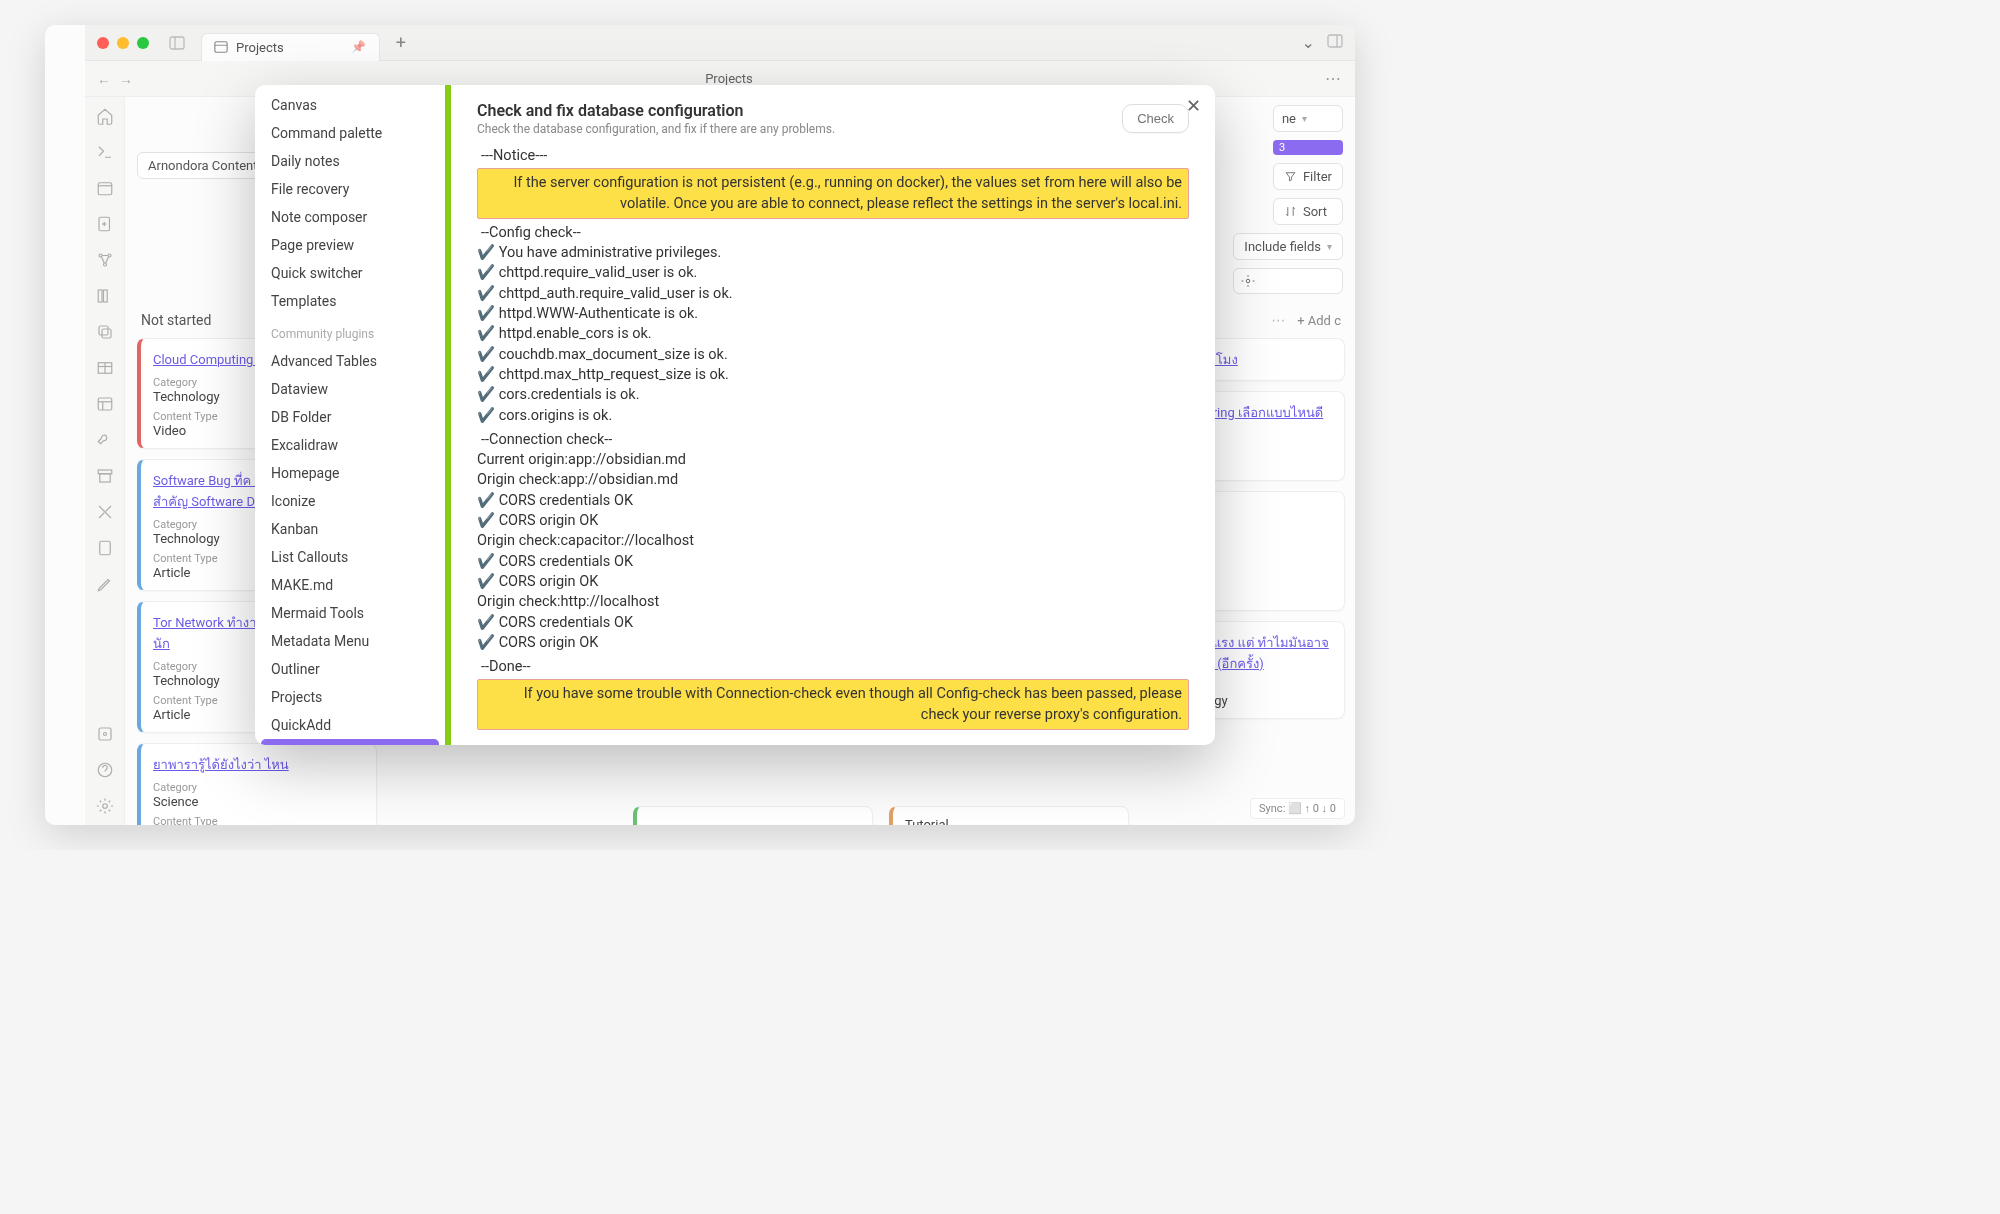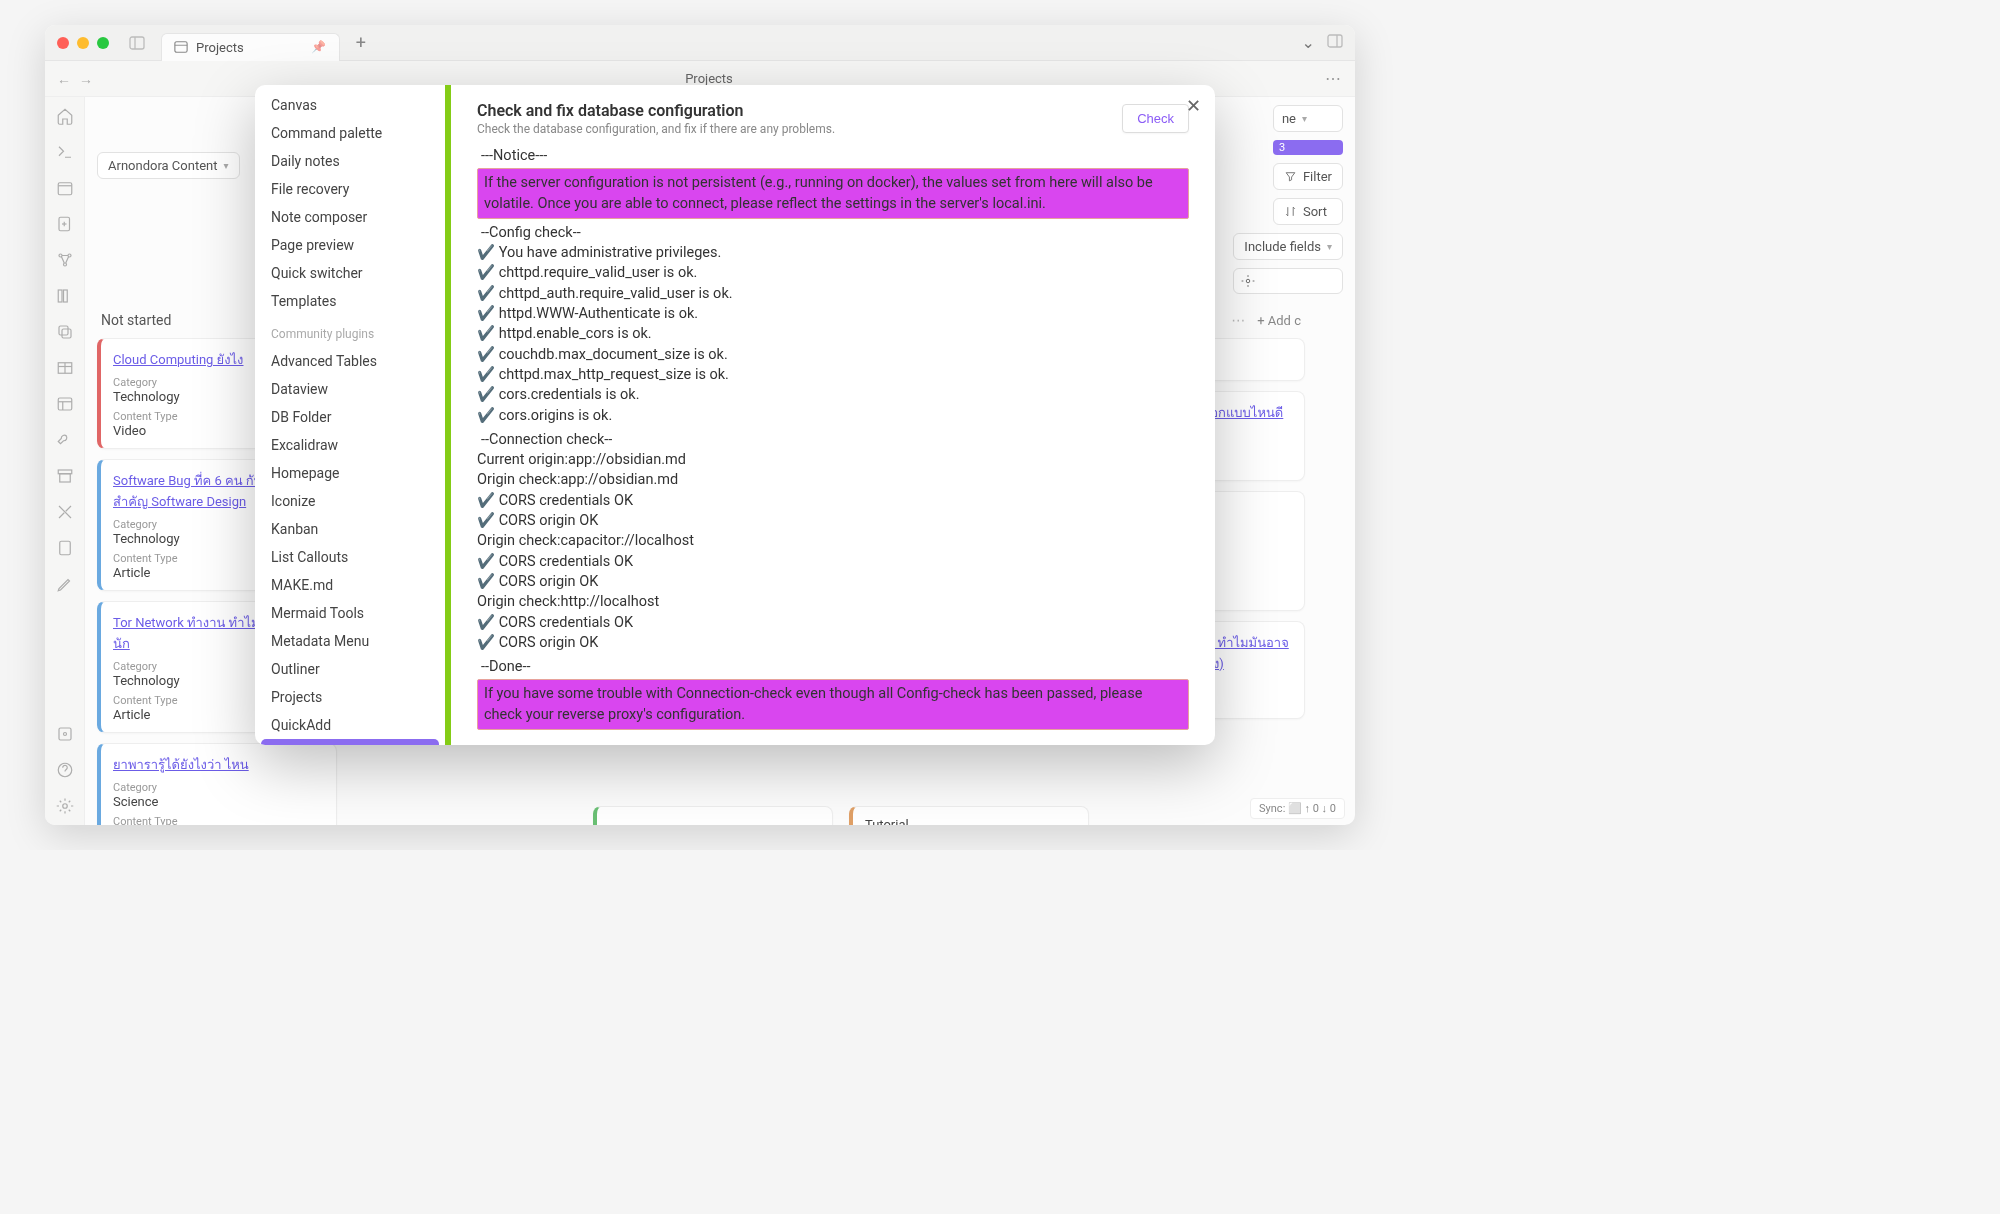--- a/index.html
+++ b/index.html
@@ -13,20 +13,21 @@
 }
 .window {
   position: absolute;
   top: 25px; left: 45px; right: 45px; bottom: 25px;
   background: #fcfcfc;
   border-radius: 10px;
   box-shadow: 0 10px 40px rgba(0,0,0,0.15);
   display: flex;
   flex-direction: column;
   overflow: hidden;
+  padding-left: 40px;
 }
 .titlebar {
   height: 36px;
   display: flex;
   align-items: center;
   padding: 0 12px;
   background: #f1f1f0;
   border-bottom: 1px solid #e5e5e5;
 }
 .traffic { display: flex; gap: 8px; margin-right: 20px; }
@@ -109,27 +110,27 @@
 .msec-title { font-size: 12px; color: #aaa; padding: 12px 10px 6px; }
 .mitem { padding: 6px 10px; border-radius: 5px; color: #444; cursor: pointer; }
 .mitem.selected { background: #8b6cf0; color: #fff; }
 .modal-main { flex: 1; padding: 16px 26px 16px 26px; overflow-y: auto; position: relative; }
 .modal-close { position: absolute; top: 10px; right: 14px; font-size: 18px; color: #666; cursor: pointer; }
 .mh-row { display: flex; align-items: center; gap: 12px; }
 .mh-title { font-size: 16px; font-weight: 600; color: #333; }
 .mh-sub { font-size: 12px; color: #888; margin-top: 2px; }
 .btn-check {
   margin-left: auto; padding: 6px 14px; border: 1px solid #ddd;
-  border-radius: 4px; font-size: 13px; background: #fff; color: #8b5cf6;
+  border-radius: 10px; font-size: 13px; background: #fff; color: #737373;
   box-shadow: 0 1px 2px rgba(0,0,0,0.04);
 }
 .log { font-size: 14.5px; color: #333; line-height: 1.4; margin-top: 10px; }
 .log .hl {
-  border: 1px solid #e7a29b; background: #d946ef; padding: 4px 6px;
-  border-radius: 2px; display: block; margin: 2px 0;
+  border: 1px solid #e7a29b; background: #fde047; padding: 4px 6px;
+  border-radius: 2px; display: block; margin: 2px 0; text-align: right;
 }
 .log .sec { margin-top: 4px; }
 .h2m { font-size: 20px; font-weight: 700; margin: 14px 0 8px; }
 svg { display: block; }
 </style>
 </head>
 <body>
 
 <div class="window">
 

